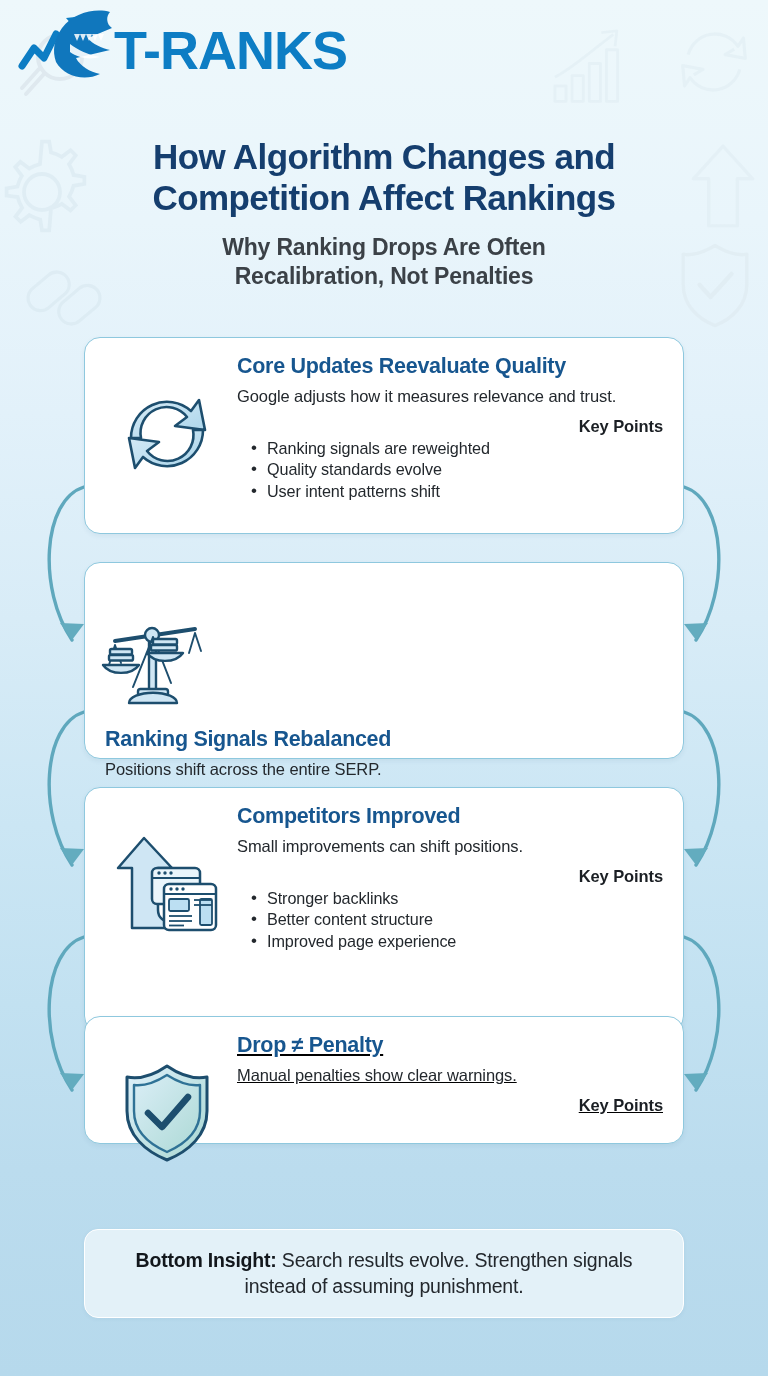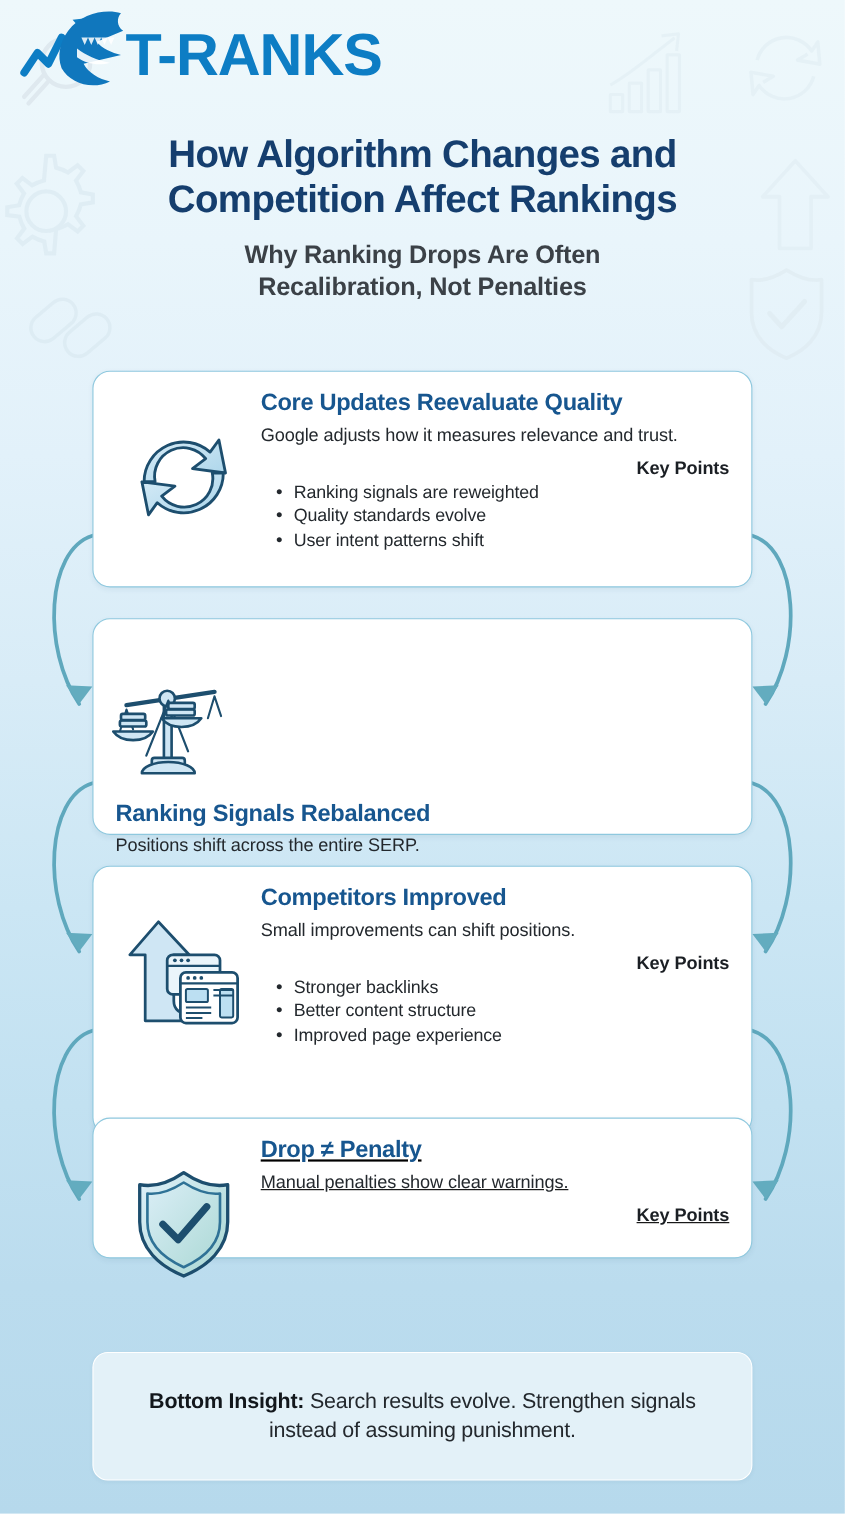--- a/index.html
+++ b/index.html
@@ -31,21 +31,21 @@
   }
   .logo-mark { width:104px; height:96px; }
   .logo-text {
     font-size:54px; font-weight:800; letter-spacing:-1px;
     color:#0d7dc4; line-height:1;
     margin-left:-6px; margin-top:-4px;
   }
 
   
   .head-block {
-    position:absolute; left:0; right:0; top:120px;
+    position:absolute; left:0; right:0; top:136px;
     text-align:center; z-index:5; padding:0 36px;
   }
   h1 {
     font-size:35px; line-height:1.18; font-weight:800;
     color:#153e6e; letter-spacing:-.6px;
   }
   h1 .l2 { display:block; }
   .subtitle {
     margin-top:14px;
     font-size:23px; line-height:1.3; font-weight:700;
@@ -95,21 +95,21 @@
     font-size:17px; color:#23282d;
   }
 
   
   .insight {
     position:absolute; left:84px; top:1229px; width:600px;
     background:#e3f1f8;
     border:1.5px solid #ffffff;
     border-radius:14px;
     text-align:center;
-    padding:31px 30px;
+    padding:17px 30px;
     z-index:4;
     box-shadow:0 1px 4px rgba(40,90,120,.06);
   }
   .insight p {
     font-size:19.5px; line-height:1.35; color:#23282d; letter-spacing:-.2px;
   }
   .insight b { font-weight:800; color:#12171c; }
 </style>
 </head>
 <body>

